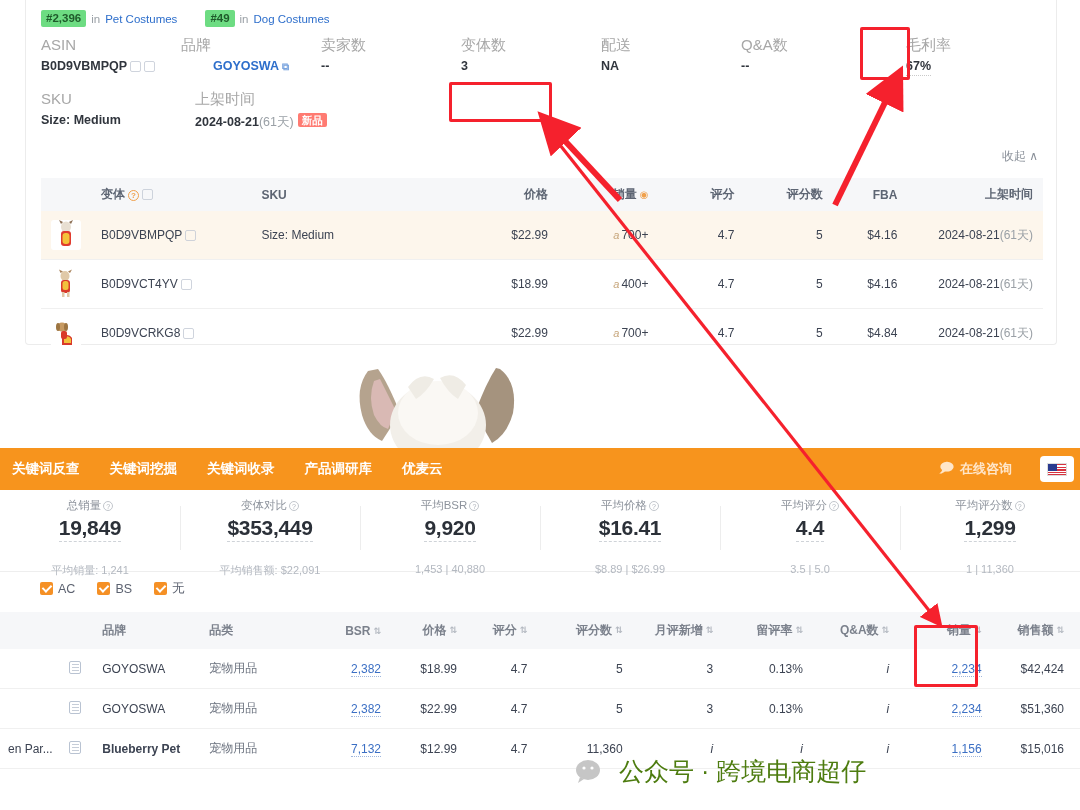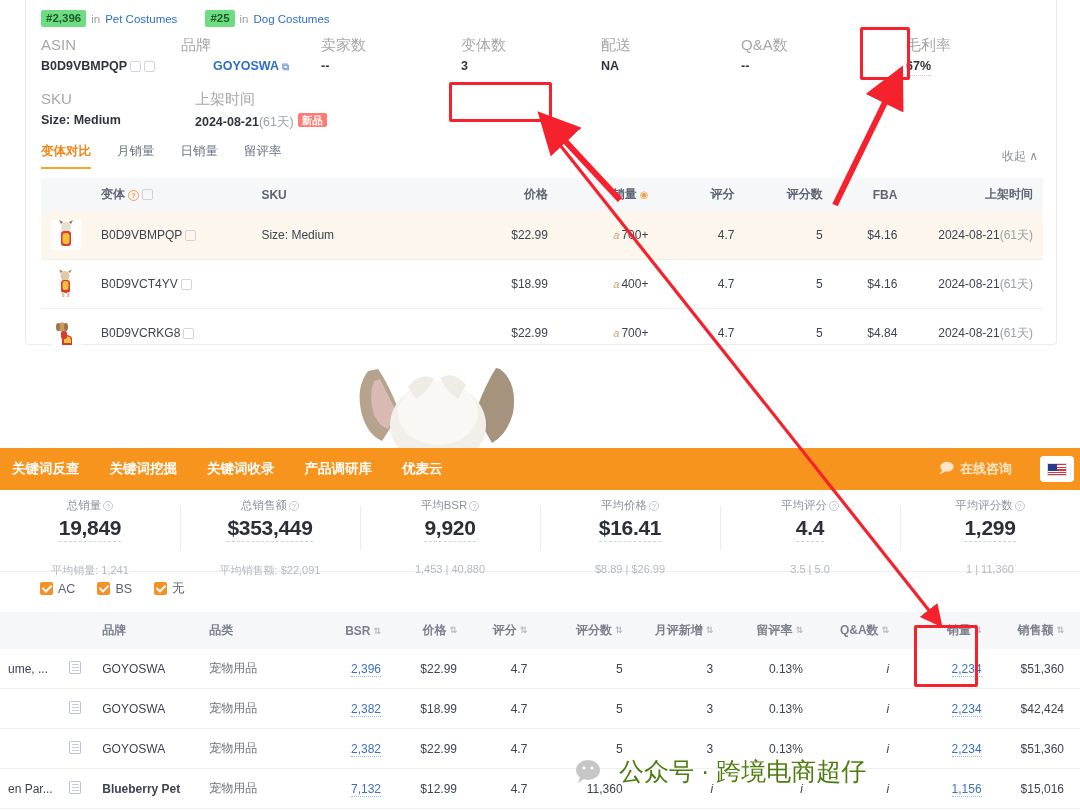--- a/index.html
+++ b/index.html
@@ -158,21 +158,21 @@
 
   <div class="detail-card">
 
     <div class="rank-row">
       <div class="rank-item">
         <span class="rank-badge">#2,396</span>
         <span class="rank-in">in</span>
         <span class="rank-cat">Pet Costumes</span>
       </div>
       <div class="rank-item">
-        <span class="rank-badge">#25</span>
+        <span class="rank-badge">#49</span>
         <span class="rank-in">in</span>
         <span class="rank-cat">Dog Costumes</span>
       </div>
     </div>
 
     <div class="meta-grid">
       <div class="meta-row">
         <div class="meta-cell" style="width:140px">
           <div class="meta-label">ASIN</div>
           <div class="meta-val"><span>B0D9VBMPQP</span><span class="mini-ic"></span><span class="mini-ic"></span></div>
@@ -208,26 +208,20 @@
           <div class="meta-label">SKU</div>
           <div class="meta-val">Size: Medium</div>
         </div>
         <div class="meta-cell" style="width:200px;padding-left:14px">
           <div class="meta-label">上架时间</div>
           <div class="meta-val"><span class="dotted"><span>2024-08-21</span><span class="sub">(61天)</span></span><span class="new-badge">新品</span></div>
         </div>
       </div>
     </div>
 
-    <div class="tabs">
-      <div class="tab active">变体对比</div>
-      <div class="tab">月销量</div>
-      <div class="tab">日销量</div>
-      <div class="tab">留评率</div>
-    </div>
     <div class="collapse">收起 ∧</div>
 
     <table class="vtable">
       <thead>
         <tr>
           <th class="l" style="width:46px"></th>
           <th class="l" style="width:170px"><span>变体</span><span class="q-ic">?</span><span class="mini-ic"></span></th>
           <th class="l" style="width:230px">SKU</th>
           <th style="width:110px">价格</th>
           <th style="width:110px"><span>销量</span><span class="sort-ic">◉</span></th>
@@ -334,21 +328,21 @@
     </div>
   </div>
 
   <div class="stats">
     <div class="stat">
       <div class="lab"><span>总销量</span><span class="qi">?</span></div>
       <div class="big">19,849</div>
       <div class="sub">平均销量: 1,241</div>
     </div>
     <div class="stat">
-      <div class="lab"><span>总销售额</span><span class="qi">?</span></div>
+      <div class="lab"><span>变体对比</span><span class="qi">?</span></div>
       <div class="big">$353,449</div>
       <div class="sub">平均销售额: $22,091</div>
     </div>
     <div class="stat">
       <div class="lab"><span>平均BSR</span><span class="qi">?</span></div>
       <div class="big">9,920</div>
       <div class="sub">1,453 | 40,880</div>
     </div>
     <div class="stat">
       <div class="lab"><span>平均价格</span><span class="qi">?</span></div>
@@ -394,35 +388,20 @@
         <th style="width:72px"><span>评分</span><span class="sortic">⇅</span></th>
         <th style="width:98px"><span>评分数</span><span class="sortic">⇅</span></th>
         <th style="width:92px"><span>月评新增</span><span class="sortic">⇅</span></th>
         <th style="width:92px"><span>留评率</span><span class="sortic">⇅</span></th>
         <th style="width:88px"><span>Q&amp;A数</span><span class="sortic">⇅</span></th>
         <th style="width:96px"><span>销量</span><span class="sortic">⇅</span></th>
         <th style="width:92px;padding-right:16px"><span>销售额</span><span class="sortic">⇅</span></th>
       </tr>
     </thead>
     <tbody>
-      <tr>
-        <td class="l">ume, ...</td>
-        <td class="l"><span class="doc-ic"></span></td>
-        <td class="l lnk">GOYOSWA</td>
-        <td class="l" style="color:#6d7480">宠物用品</td>
-        <td><span class="lnk dot">2,396</span></td>
-        <td class="lnk">$22.99</td>
-        <td class="lnk">4.7</td>
-        <td class="lnk">5</td>
-        <td>3</td>
-        <td class="lnk">0.13%</td>
-        <td class="grey-i">i</td>
-        <td><span class="lnk dot">2,234</span></td>
-        <td style="padding-right:16px">$51,360</td>
-      </tr>
       <tr>
         <td class="l"></td>
         <td class="l"><span class="doc-ic"></span></td>
         <td class="l lnk">GOYOSWA</td>
         <td class="l" style="color:#6d7480">宠物用品</td>
         <td><span class="lnk dot">2,382</span></td>
         <td class="lnk">$18.99</td>
         <td class="lnk">4.7</td>
         <td class="lnk">5</td>
         <td>3</td>

